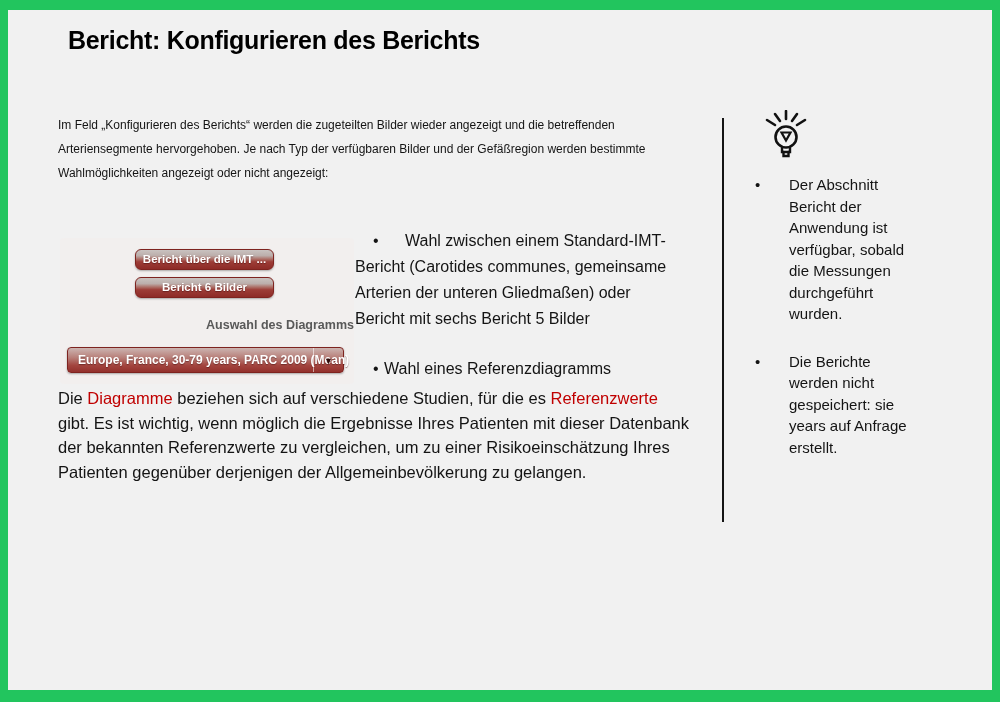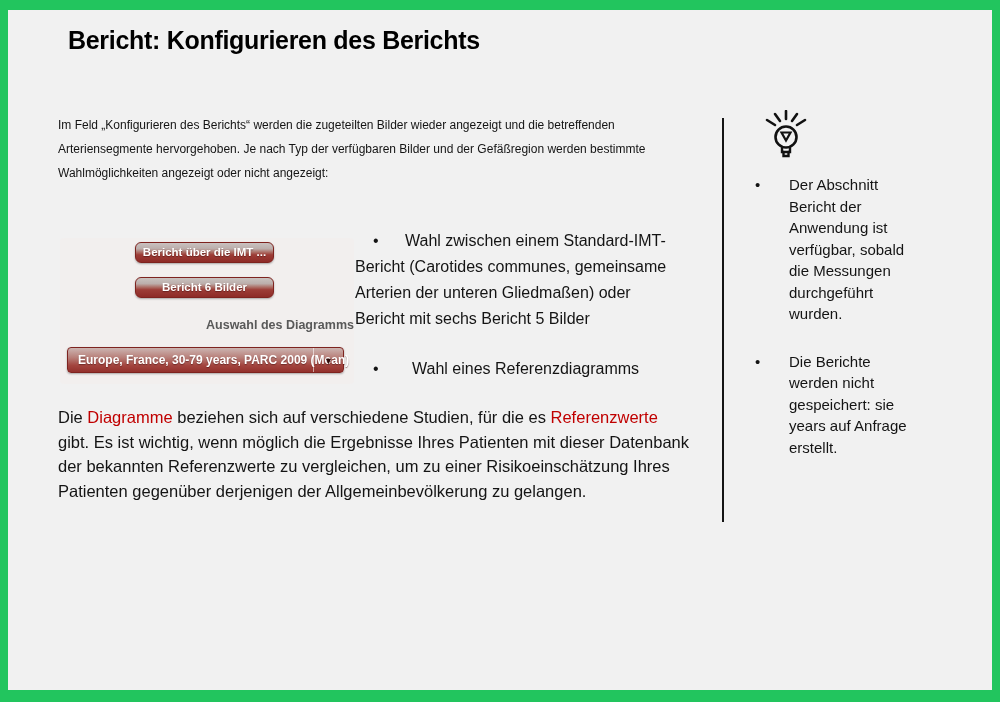--- a/index.html
+++ b/index.html
@@ -56,21 +56,21 @@
       #c9c2c0 0%, #bcaeab 30%, #ad6f67 48%, #9d3d37 62%, #8e2b27 100%);
     box-shadow: 0 1px 2px rgba(0,0,0,0.3);
     color: #fff;
     font-weight: bold;
     font-size: 11.5px;
     text-align: center;
     line-height: 19px;
     text-shadow: 0 1px 1px rgba(60,10,10,0.5);
     cursor: pointer;
   }
-  .btn-imt { top: 4px; }
+  .btn-imt { top: 11px; }
   .btn-six { top: 39px; }
   .dd-label {
     position: absolute;
     left: 0; top: 80px;
     width: 100%;
     text-align: right;
     font-size: 12.5px;
     font-weight: bold;
     color: #595959;
   }
@@ -127,27 +127,27 @@
   }
   .options .opt-1 .txt {
     display: block;
     text-indent: 50px;
   }
   .options .opt-2 {
     margin-top: 24px;
   }
   .options .opt-2 .txt {
     display: block;
-    margin-left: 57px;
+    margin-left: 29px;
   }
 
   
   .body-par {
     position: absolute;
-    left: 50px; top: 395px;
+    left: 50px; top: 376px;
     width: 635px;
     font-size: 16.5px;
     line-height: 24.5px;
     color: #141414;
   }
   .red-word { color: #c00000; }
 
   
   .divider {
     position: absolute;

